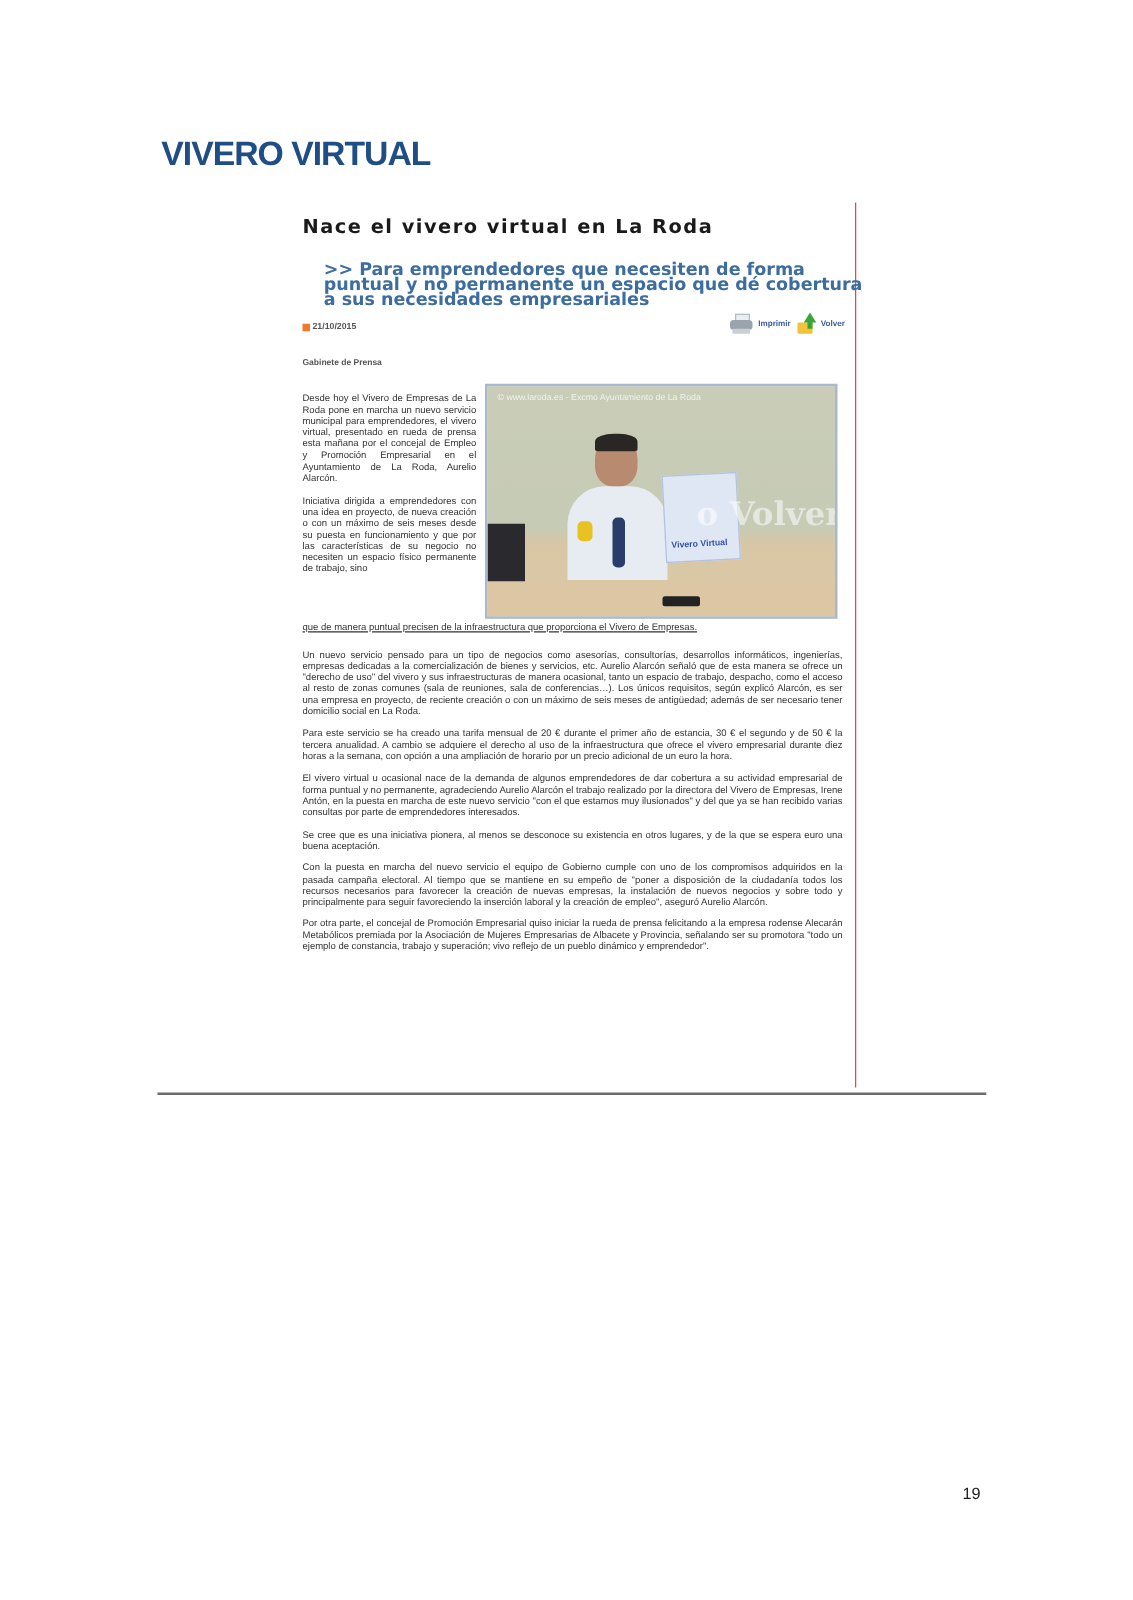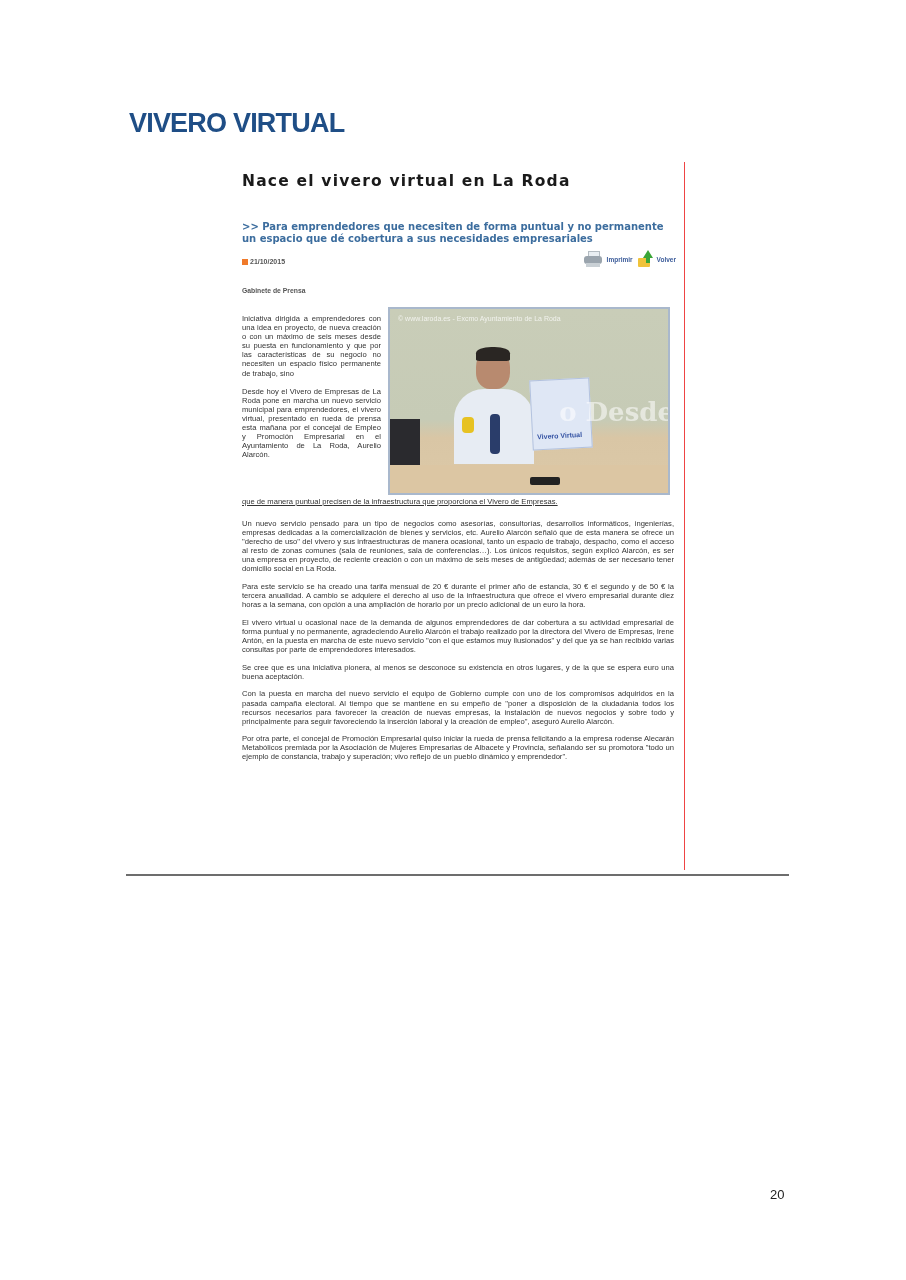--- a/index.html
+++ b/index.html
@@ -17,23 +17,23 @@
     border-right: 1px solid #ef4444;
   }
 
   .article-title {
     position: absolute; left: 10px; top: 10px;
     font-family: "DejaVu Sans", sans-serif; font-weight: bold;
     font-size: 15.5px; color: #1a1a1a; letter-spacing: 1.2px;
   }
 
   .article-subtitle {
-    position: absolute; left: 10px; top: 48px; width: 432px;
+    position: absolute; left: 27px; top: 48px; width: 432px;
     font-family: "DejaVu Sans", sans-serif; font-weight: bold;
-    font-size: 10px; line-height: 12px; color: #3c6d9e; margin-top: 11px;
+    font-size: 14px; line-height: 12px; color: #3c6d9e;
   }
 
   .meta-date {
     position: absolute; left: 10px; top: 96px;
     font-size: 7px; font-weight: bold; color: #555;
     display: flex; align-items: center; gap: 2px;
   }
   .date-bullet { width: 6px; height: 6px; background: #f07a2a; display: inline-block; }
 
   .actions {
@@ -131,47 +131,47 @@
       <span class="folder"></span>
         <span class="stem"></span>
         <span class="arrow"></span>
     </span>
     <span>Volver</span>
   </div>
 
   <div class="author">Gabinete de Prensa</div>
 
   <div class="col-left">
+    <p class="body-text">Desde hoy el Vivero de Empresas de La Roda pone en marcha un nuevo servicio municipal para emprendedores, el vivero virtual, presentado en rueda de prensa esta mañana por el concejal de Empleo y Promoción Empresarial en el Ayuntamiento de La Roda, Aurelio Alarcón.</p>
     <p class="body-text">Iniciativa dirigida a emprendedores con una idea en proyecto, de nueva creación o con un máximo de seis meses desde su puesta en funcionamiento y que por las características de su negocio no necesiten un espacio físico permanente de trabajo, sino</p>
-    <p class="body-text">Desde hoy el Vivero de Empresas de La Roda pone en marcha un nuevo servicio municipal para emprendedores, el vivero virtual, presentado en rueda de prensa esta mañana por el concejal de Empleo y Promoción Empresarial en el Ayuntamiento de La Roda, Aurelio Alarcón.</p>
   </div>
 
   <div class="photo">
     <div class="table"></div>
     <div class="laptop"></div>
     <div class="person-body"></div>
     <div class="person-head"></div>
     <div class="person-hair"></div>
     <div class="poster">
       <span>Vivero Virtual</span>
     </div>
     <div class="mic1"></div>
     <div class="mic2"></div>
     <div class="phone"></div>
-    <div class="photo-bigtext">o Desde</div>
+    <div class="photo-bigtext">o Volver</div>
     <div class="photo-watermark">© www.laroda.es - Excmo Ayuntamiento de La Roda</div>
   </div>
 
   <p class="body-text cont-line">que de manera puntual precisen de la infraestructura que proporciona el Vivero de Empresas.</p>
 
   <div class="paras">
     <p class="body-text">Un nuevo servicio pensado para un tipo de negocios como asesorías, consultorías, desarrollos informáticos, ingenierías, empresas dedicadas a la comercialización de bienes y servicios, etc. Aurelio Alarcón señaló que de esta manera se ofrece un "derecho de uso" del vivero y sus infraestructuras de manera ocasional, tanto un espacio de trabajo, despacho, como el acceso al resto de zonas comunes (sala de reuniones, sala de conferencias…). Los únicos requisitos, según explicó Alarcón, es ser una empresa en proyecto, de reciente creación o con un máximo de seis meses de antigüedad; además de ser necesario tener domicilio social en La Roda.</p>
     <p class="body-text">Para este servicio se ha creado una tarifa mensual de 20 € durante el primer año de estancia, 30 € el segundo y de 50 € la tercera anualidad. A cambio se adquiere el derecho al uso de la infraestructura que ofrece el vivero empresarial durante diez horas a la semana, con opción a una ampliación de horario por un precio adicional de un euro la hora.</p>
     <p class="body-text">El vivero virtual u ocasional nace de la demanda de algunos emprendedores de dar cobertura a su actividad empresarial de forma puntual y no permanente, agradeciendo Aurelio Alarcón el trabajo realizado por la directora del Vivero de Empresas, Irene Antón, en la puesta en marcha de este nuevo servicio "con el que estamos muy ilusionados" y del que ya se han recibido varias consultas por parte de emprendedores interesados.</p>
     <p class="body-text">Se cree que es una iniciativa pionera, al menos se desconoce su existencia en otros lugares, y de la que se espera euro una buena aceptación.</p>
     <p class="body-text">Con la puesta en marcha del nuevo servicio el equipo de Gobierno cumple con uno de los compromisos adquiridos en la pasada campaña electoral. Al tiempo que se mantiene en su empeño de "poner a disposición de la ciudadanía todos los recursos necesarios para favorecer la creación de nuevas empresas, la instalación de nuevos negocios y sobre todo y principalmente para seguir favoreciendo la inserción laboral y la creación de empleo", aseguró Aurelio Alarcón.</p>
     <p class="body-text">Por otra parte, el concejal de Promoción Empresarial quiso iniciar la rueda de prensa felicitando a la empresa rodense Alecarán Metabólicos premiada por la Asociación de Mujeres Empresarias de Albacete y Provincia, señalando ser su promotora "todo un ejemplo de constancia, trabajo y superación; vivo reflejo de un pueblo dinámico y emprendedor".</p>
   </div>
 </div>
 
 <div class="divider"></div>
 
-<div class="page-number">20</div>
+<div class="page-number">19</div>
 
 </body></html>

